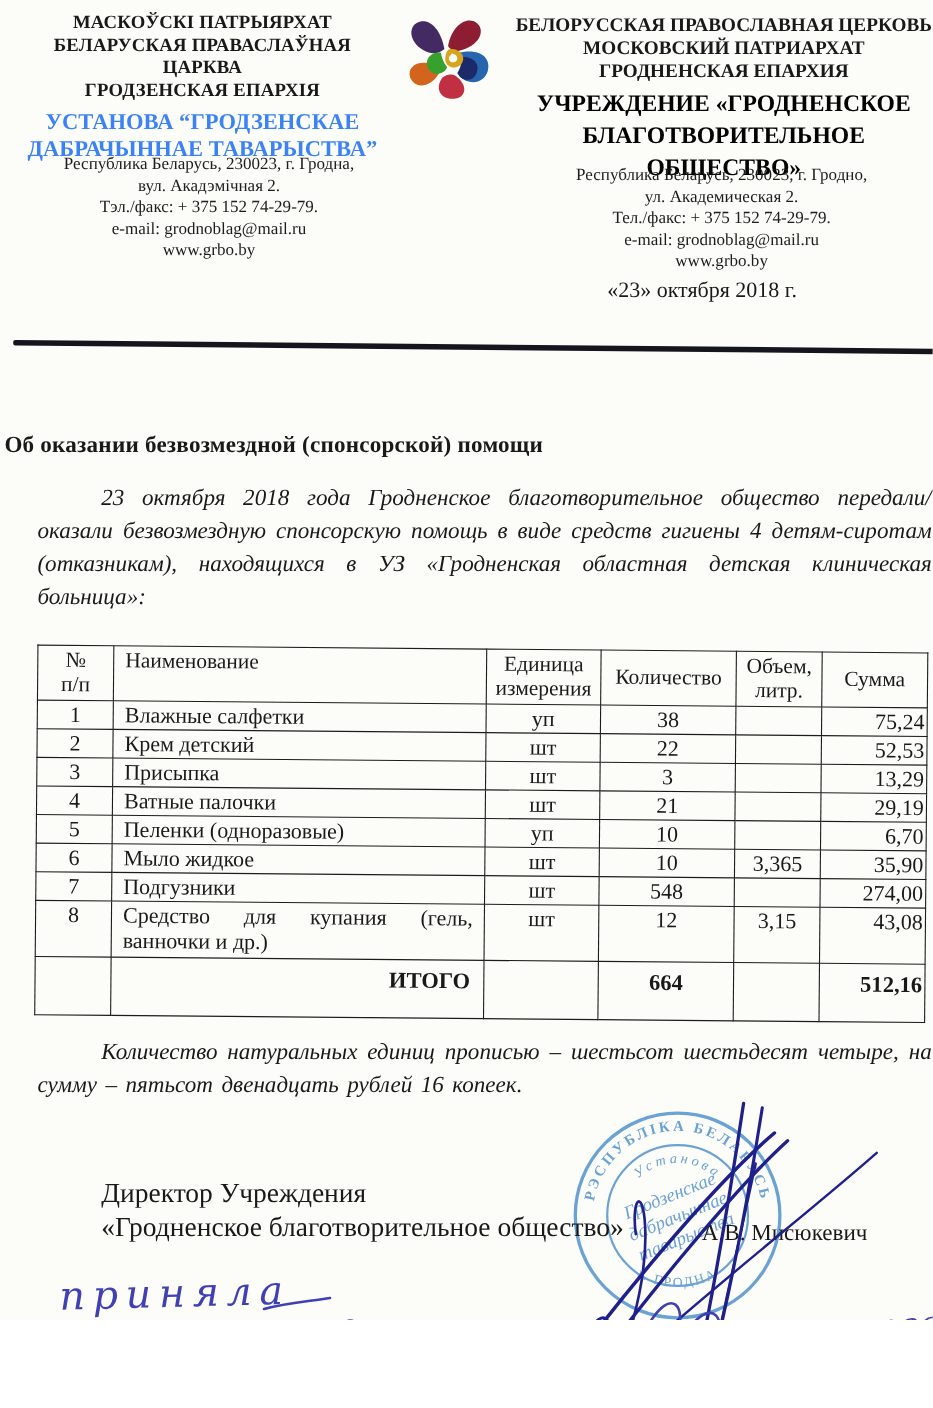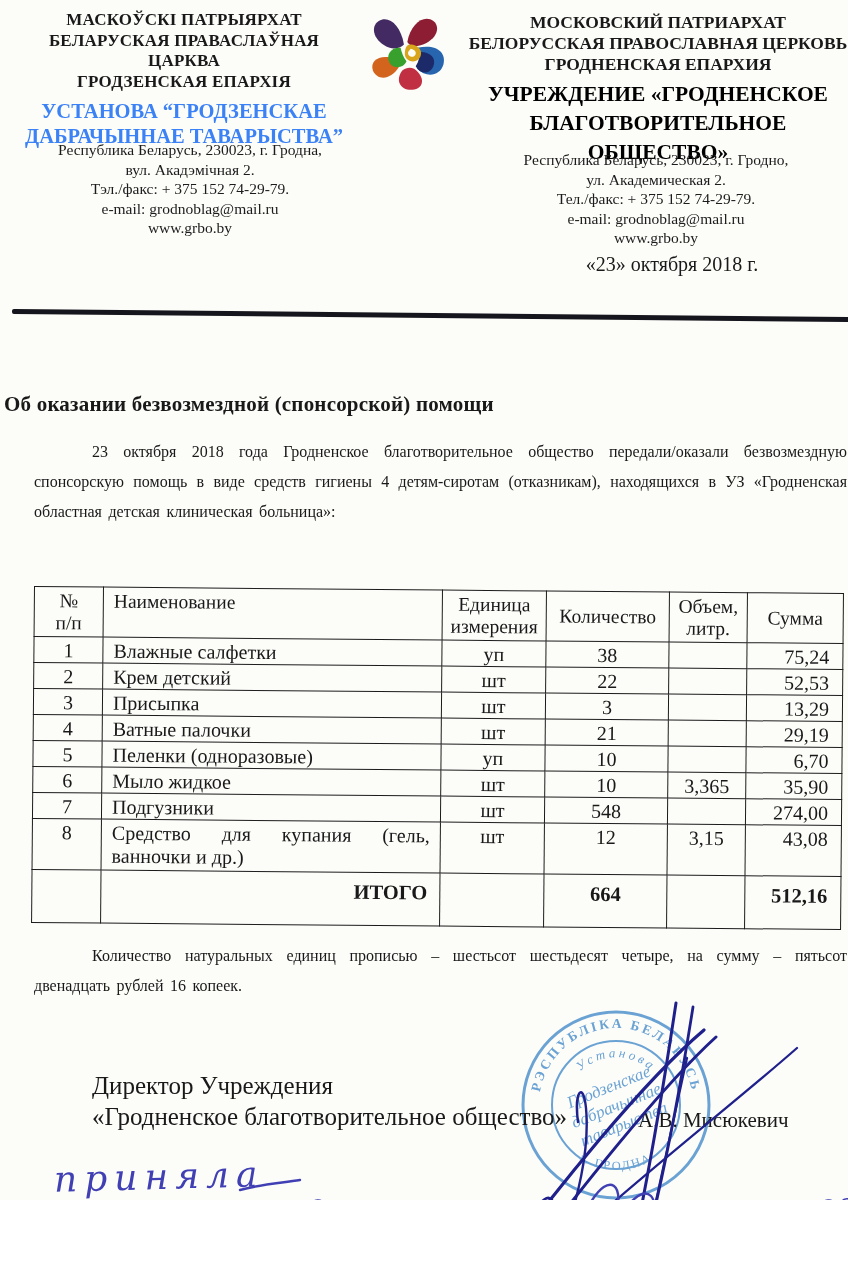--- a/index.html
+++ b/index.html
@@ -13,41 +13,41 @@
   .hdr-left  { left:14px; top:10px;  width:340px; }
   .hdr-right { left:468px; top:12px; width:380px; }
   .hdr-left  .small { font-size:17px;   line-height:20.5px; letter-spacing:0.2px; }
   .hdr-right .small { font-size:17.5px; line-height:21px; }
   .hdr-left  .org { margin-top:7px; font-size:20.5px; line-height:25px; color:#3b82f6; white-space:pre-line; }
   .hdr-right .org { margin-top:5px; font-size:21.5px; line-height:29px; color:#000000; white-space:pre-line; }
   .logo { position:absolute; left:364px; top:10px; width:90px; height:84px; }
   .addr { position:absolute; text-align:center; font-size:15.5px; line-height:19.5px; color:#1c1c1c; }
   .addr-left  { left:50px;  top:140px; width:280px; }
   .addr-right { left:498px; top:150px; width:316px; }
-  .date-line { position:absolute; left:552px; top:253px; width:240px; font-size:20px; text-align:center; }
+  .date-line { position:absolute; left:552px; top:253px; width:240px; font-size:20px; text-align:left; }
   .rule { position:absolute; left:12px; top:309px; width:840px; height:4.5px; background:#15151d;
           transform:rotate(0.55deg); transform-origin:left center; border-radius:2px; }
   .doc-title { position:absolute; left:4px; top:392px; width:840px; text-align:left;
                font-size:21px; font-weight:bold; letter-spacing:0.2px; }
-  .par { position:absolute; font-size:16px; line-height:30px; text-align:justify;
-         text-indent:58px; word-spacing:2.5px; }
+  .par { position:absolute; font-size:21px; line-height:30px; text-align:justify;
+         text-indent:58px; word-spacing:2.5px;font-style:italic; }
   .par-1 { left:34px; top:437px; width:813px; }
   .par-2 { left:34px; top:941px; width:813px; }
   .items-wrap { position:absolute; left:34px; top:586px; transform:rotate(0.5deg); transform-origin:left top; }
   table.items { border-collapse:collapse; table-layout:fixed; width:809px; font-size:20px; background:#fcfcf9; }
   .items th, .items td { border:1.7px solid #1c1c1c; overflow:hidden; }
   .items th { font-weight:normal; white-space:pre-line; font-size:19.5px; line-height:22px;
               vertical-align:middle; padding:2px; }
   .items th.h-name { text-align:left; vertical-align:top; padding:3px 10px; }
   .items th.h-num  { vertical-align:top; padding-top:3px; }
   .items td { height:26px; padding:0 2px; line-height:22px; }
   .c-num { text-align:center; }
   td.c-name { text-align:left; padding:0 10px; }
   .c-unit, .c-qty, .c-vol { text-align:center; }
-  td.c-sum { text-align:right; padding-right:13px; }
+  td.c-sum { text-align:right; padding-right:2px; }
   tr.row-multi td { vertical-align:top; padding-top:2px; padding-bottom:2px; height:auto; }
   tr.row-multi td.c-name { text-align:justify; line-height:23px; }
   tr.total td { height:53px; vertical-align:top; padding-top:8px; font-weight:bold; font-size:20.5px; }
   tr.total .t-label { text-align:right; padding-right:12px; }
   .sig-line { position:absolute; left:92px; top:1070px; font-size:25px; line-height:31px; }
   .sig-name { position:absolute; left:638px; top:1108px; font-size:21px; }
   .stamp   { position:absolute; left:516px; top:1004px; width:200px; height:202px; opacity:0.88; pointer-events:none; }
   .strokes { position:absolute; left:0; top:0; width:848px; height:1280px; pointer-events:none; }
   .hw { position:absolute; color:#4040b4; font-style:italic; white-space:nowrap;
         font-family:"DejaVu Serif",serif; }
@@ -75,22 +75,22 @@
     <path d="M60,45 C82,40 95,50 91,65 C87,79 70,81 60,70 C66,62 66,53 60,45 Z" fill="#2766ae"></path>
     <path d="M62,50 C75,49 83,57 79,67 C75,77 63,77 58,67 C62,61 63,55 62,50 Z" fill="#1c2a6a"></path>
     <path d="M56,70 C70,80 68,94 54,95 C40,96 33,84 42,72 C47,68 52,68 56,70 Z" fill="#c03042"></path>
     <path d="M38,68 C28,84 12,84 7,72 C3,60 16,52 33,58 C37,61 39,64 38,68 Z" fill="#d2641e"></path>
     <path d="M40,45 C28,44 22,54 27,63 C32,71 44,69 47,61 C43,56 41,50 40,45 Z" fill="#38a02c"></path>
     <path d="M51,41 C62,41 68,50 62,58 C56,64 46,61 45,53 C45,46 47,41 51,41 Z" fill="#d8a41b"></path>
     <path d="M52,46 C58,47 60,52 56,55 C52,57 48,54 49,50 Z" fill="#fcfcf9"></path>
   </svg>
 
   <div class="hdr-block hdr-right">
+    <div class="small">БЕЛОРУССКАЯ ПРАВОСЛАВНАЯ ЦЕРКОВЬ</div>
     <div class="small">МОСКОВСКИЙ ПАТРИАРХАТ</div>
-    <div class="small">БЕЛОРУССКАЯ ПРАВОСЛАВНАЯ ЦЕРКОВЬ</div>
     <div class="small">ГРОДНЕНСКАЯ ЕПАРХИЯ</div>
     <div class="org">УЧРЕЖДЕНИЕ «ГРОДНЕНСКОЕ
 БЛАГОТВОРИТЕЛЬНОЕ ОБЩЕСТВО»</div>
   </div>
 
   <div class="addr addr-left">
     <div>Республика Беларусь, 230023, г. Гродна,</div>
     <div>вул. Акадэмічная 2.</div>
     <div>Тэл./факс: + 375 152 74-29-79.</div>
     <div>e-mail: grodnoblag@mail.ru</div>

